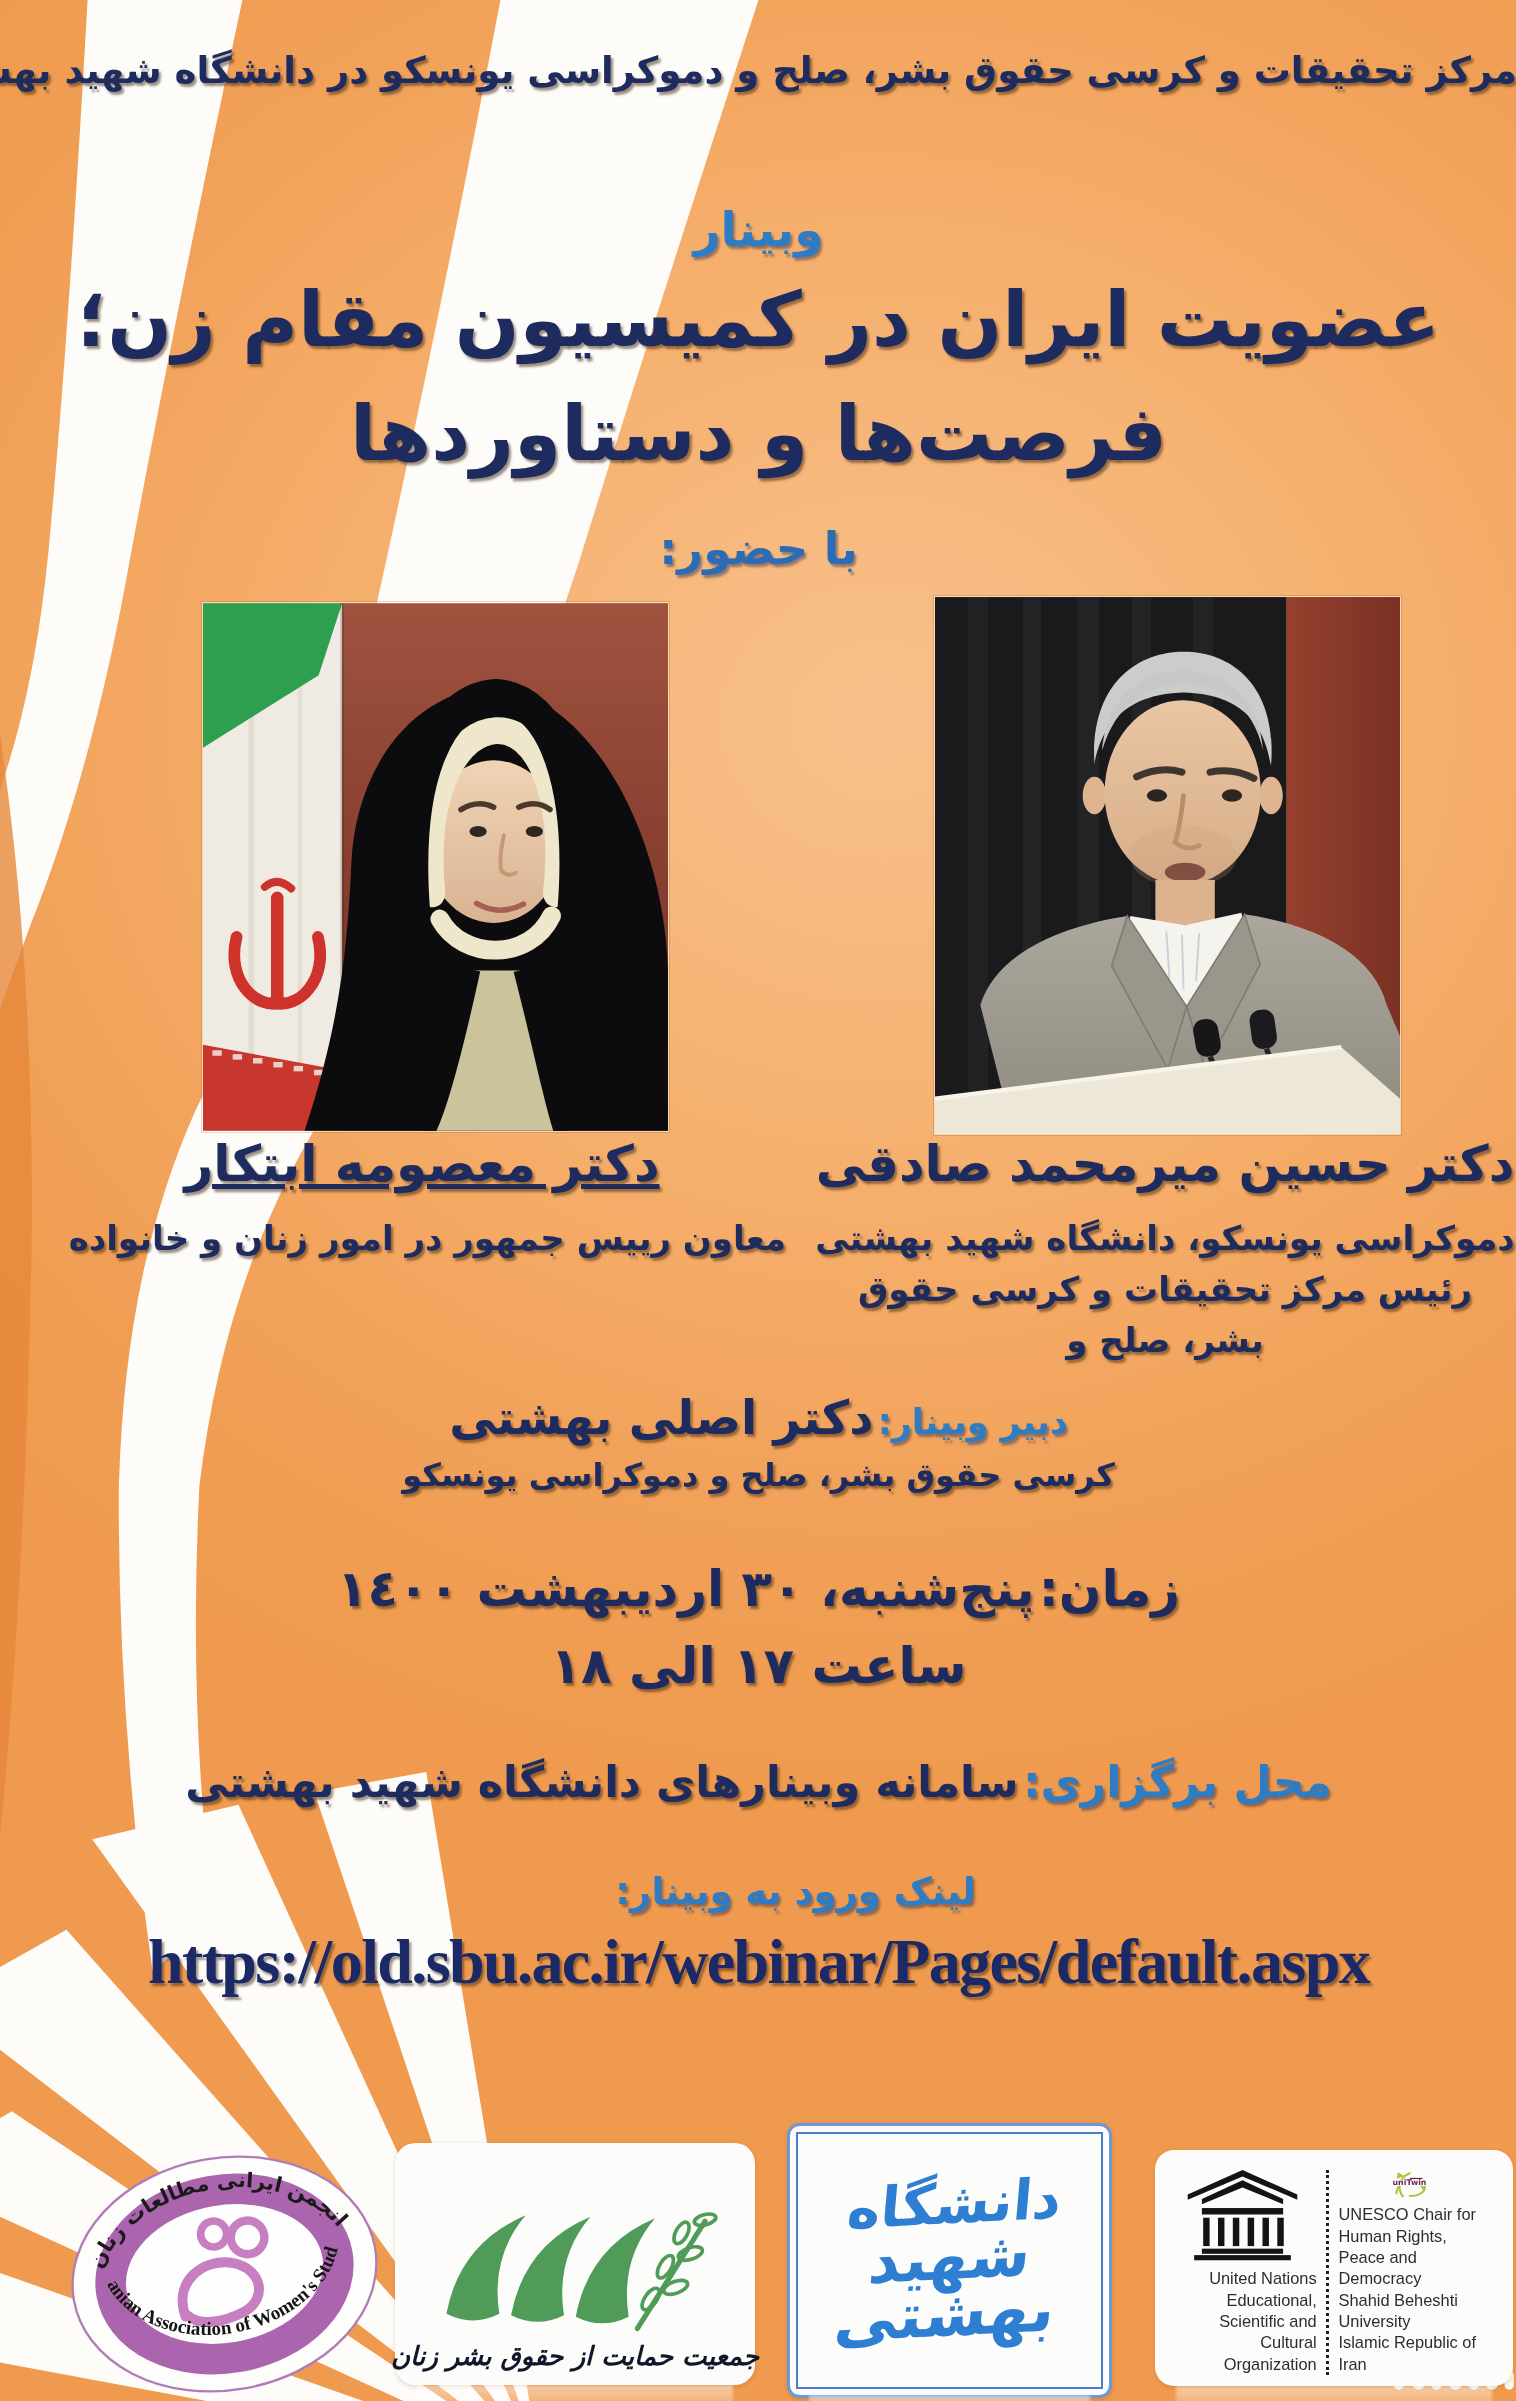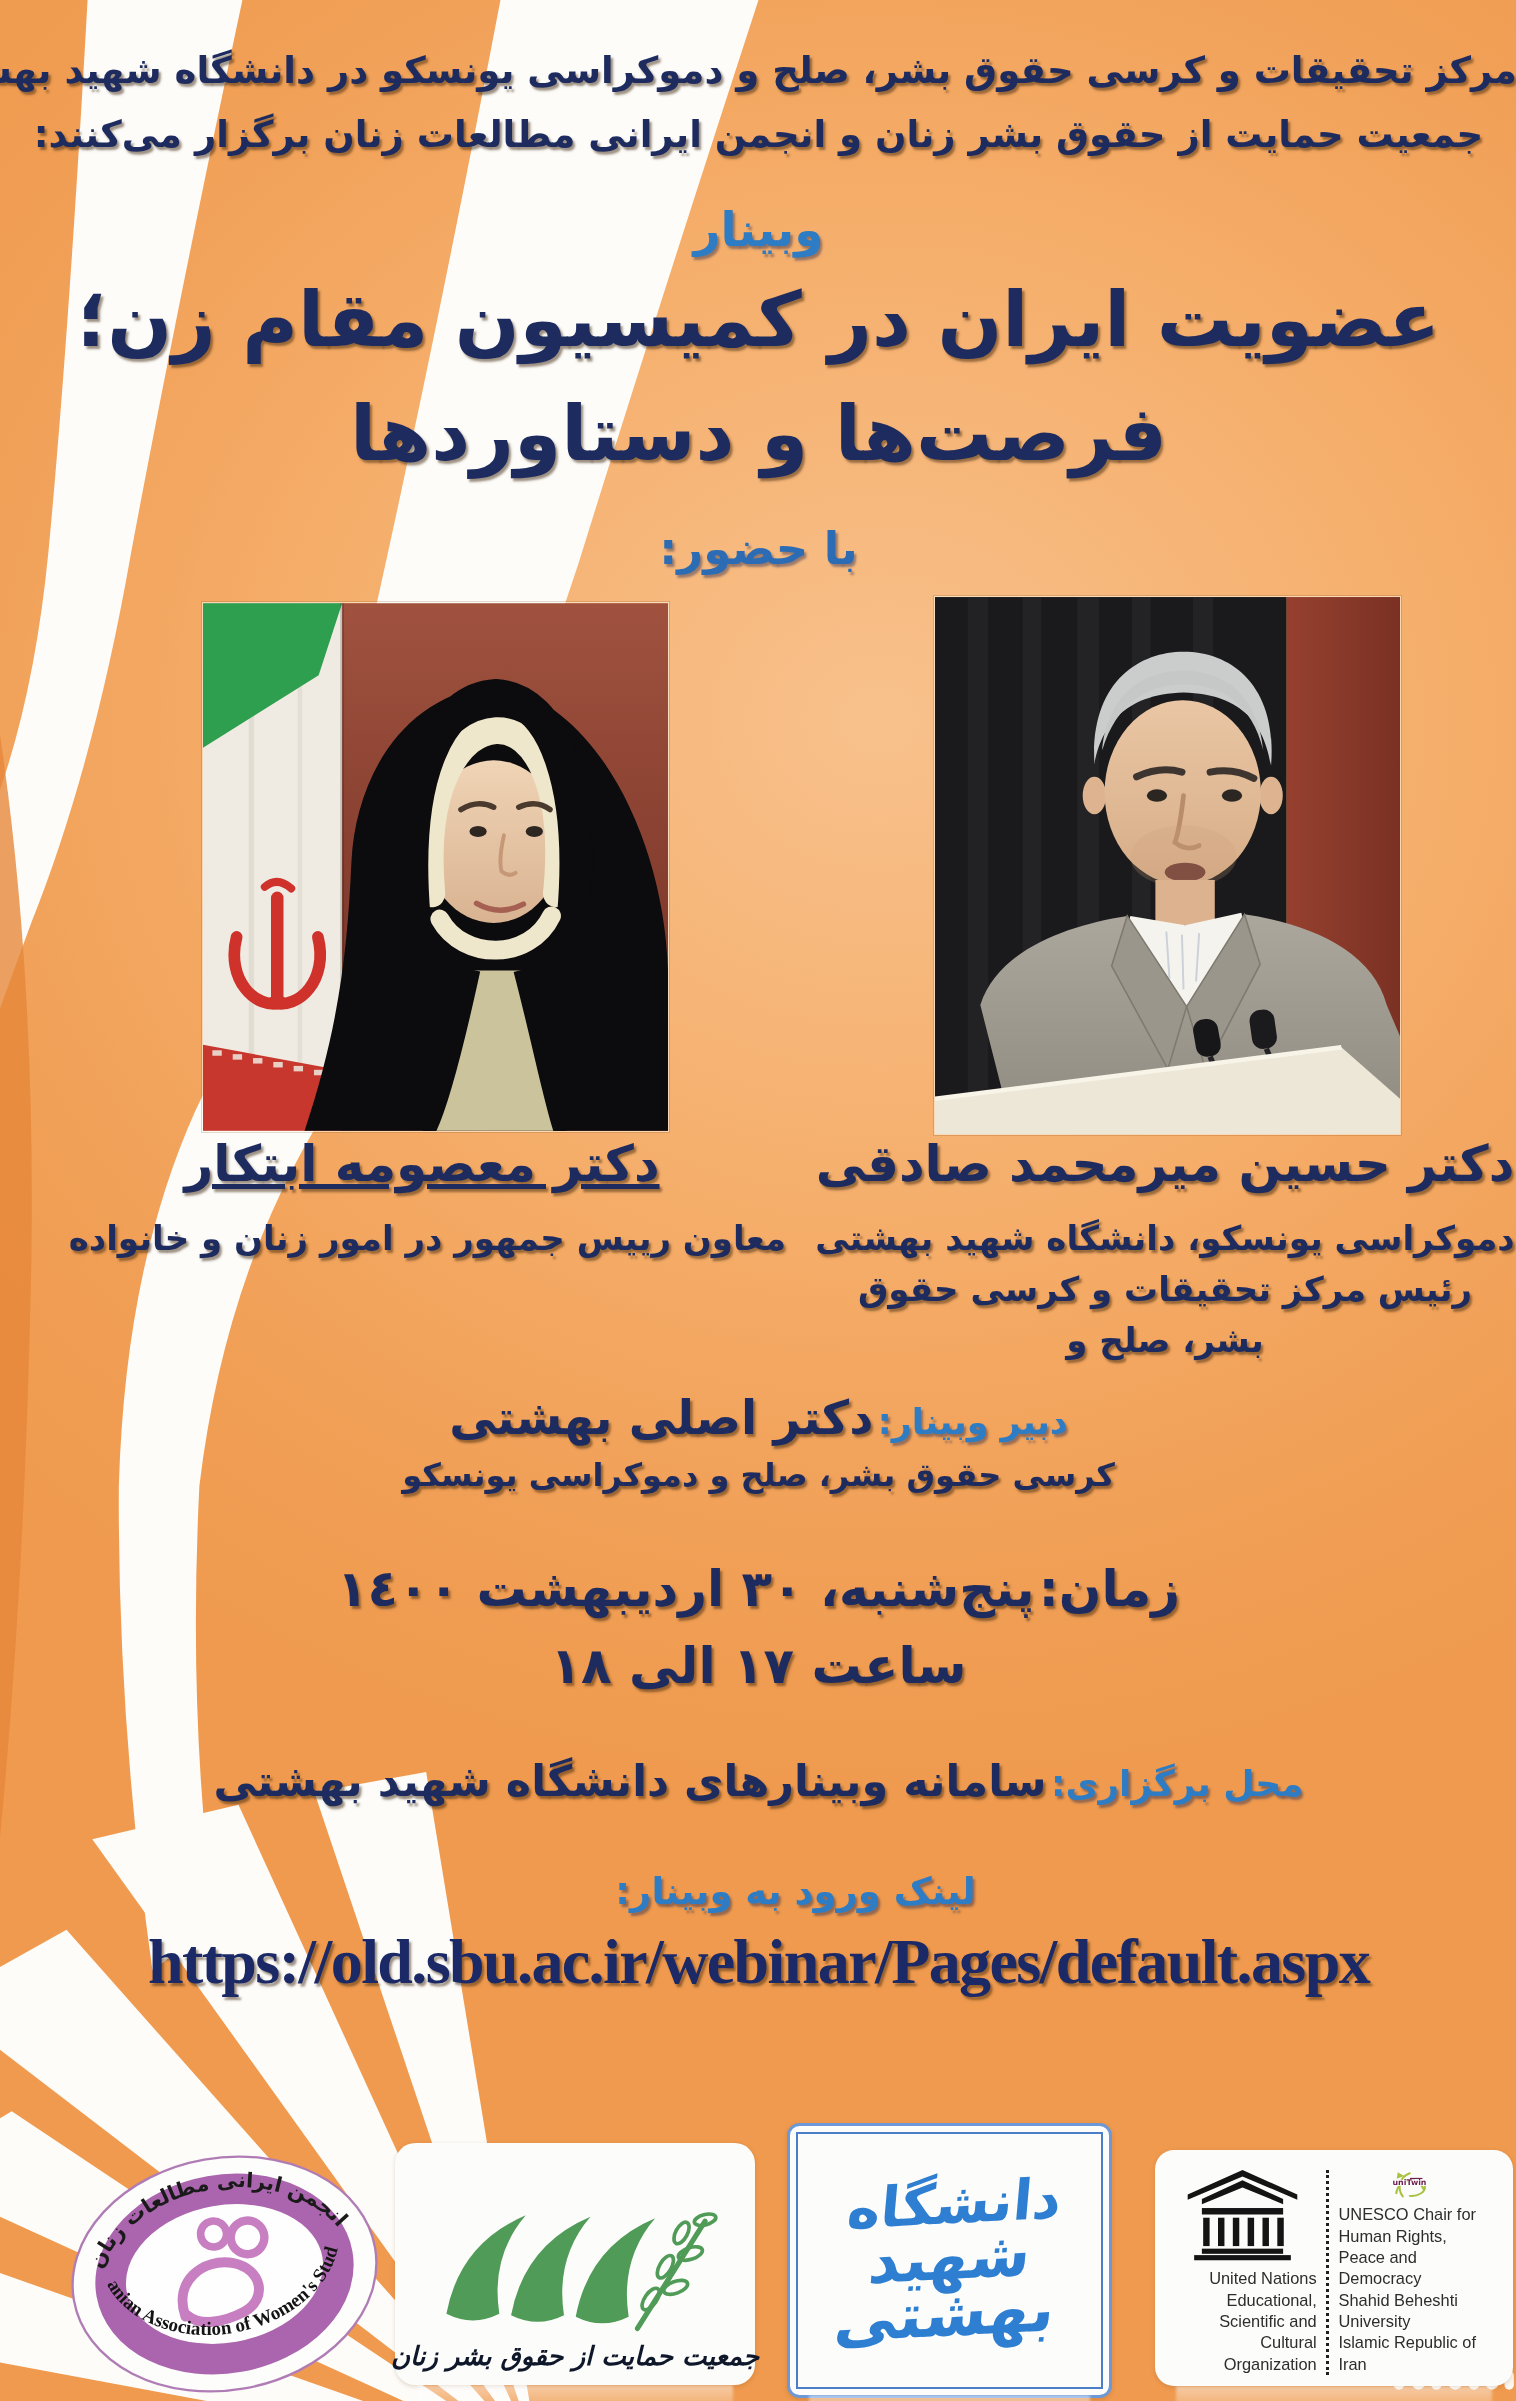--- a/index.html
+++ b/index.html
@@ -21,21 +21,21 @@
   .kind{font-size:47px;}
   .title{font-size:76px;}
   .with{font-size:45px;}
   .photo{z-index:1; border:1.6px solid rgba(255,250,240,.55); box-shadow:0 0 0 0.8px rgba(120,70,20,.25);}
   .speaker-name{font-size:50px;}
   .speaker-role{font-size:34px; line-height:1.5;}
   .mod-label{font-size:35px;}
   .mod-name{font-size:47px;}
   .mod-aff{font-size:32px;}
   .time-line{font-size:50px;}
-  .venue-label{font-size:36px;}
+  .venue-label{font-size:44px;}
   .venue-value{font-size:43px;}
   .link-label{font-size:37px;}
   .link-url{
     font-family:"Liberation Serif", serif; font-weight:bold; font-size:64px;
     letter-spacing:-1.6px; color:#1b2a66; text-shadow:2.3px 3.1px 2.3px rgba(62,38,12,.5);
     text-decoration:none; display:block;
   }
   .logo-card{position:absolute; z-index:2; background:#fcfcfa; box-shadow:0 1.6px 4.7px rgba(120,60,10,.18);}
   .reflection{position:absolute; left:6%; right:6%; top:100%; height:34px;
     background:linear-gradient(to bottom, rgba(255,255,255,.5), rgba(255,255,255,0));
@@ -84,21 +84,20 @@
       <rect x="1806" y="3002" width="16" height="54" rx="8"></rect>
       <rect x="1830" y="3018" width="14" height="38" rx="7"></rect>
       <rect x="1852" y="2990" width="18" height="66" rx="9"></rect>
       <rect x="1878" y="3022" width="14" height="34" rx="7"></rect>
       <rect x="1900" y="2998" width="16" height="58" rx="8"></rect>
       <rect x="1924" y="3032" width="12" height="24" rx="6"></rect>
     </g>
   </svg>
 
   <div class="abs content centered fa navy header-line" style="top:52px;">مرکز تحقیقات و کرسی حقوق بشر، صلح و دموکراسی یونسکو در دانشگاه شهید بهشتی،</div>
-  <div class="abs content centered fa navy header-line" style="top:116px;">جمعیت حمایت از حقوق بشر زنان و انجمن ایرانی مطالعات زنان برگزار می‌کنند:</div>
 
   <div class="abs content centered fa lblue kind" style="top:202px;">وبینار</div>
   <div class="abs content centered fa navy title" style="top:275px;">عضویت ایران در کمیسیون مقام زن؛</div>
   <div class="abs content centered fa navy title" style="top:389px;">فرصت‌ها و دستاوردها</div>
   <div class="abs content centered fa with" style="top:522px; color:#2c6cb5; text-shadow:2.3px 3.1px 2.3px rgba(40,42,80,.45);">با حضور:</div>
 
   <div class="abs photo" style="left:202px; top:602px; width:465px; height:528px;">
     <svg viewBox="0 0 595 675" width="465" height="528">
       <defs>
         <linearGradient id="bgBrick" x1="0" y1="0" x2="0" y2="1">

